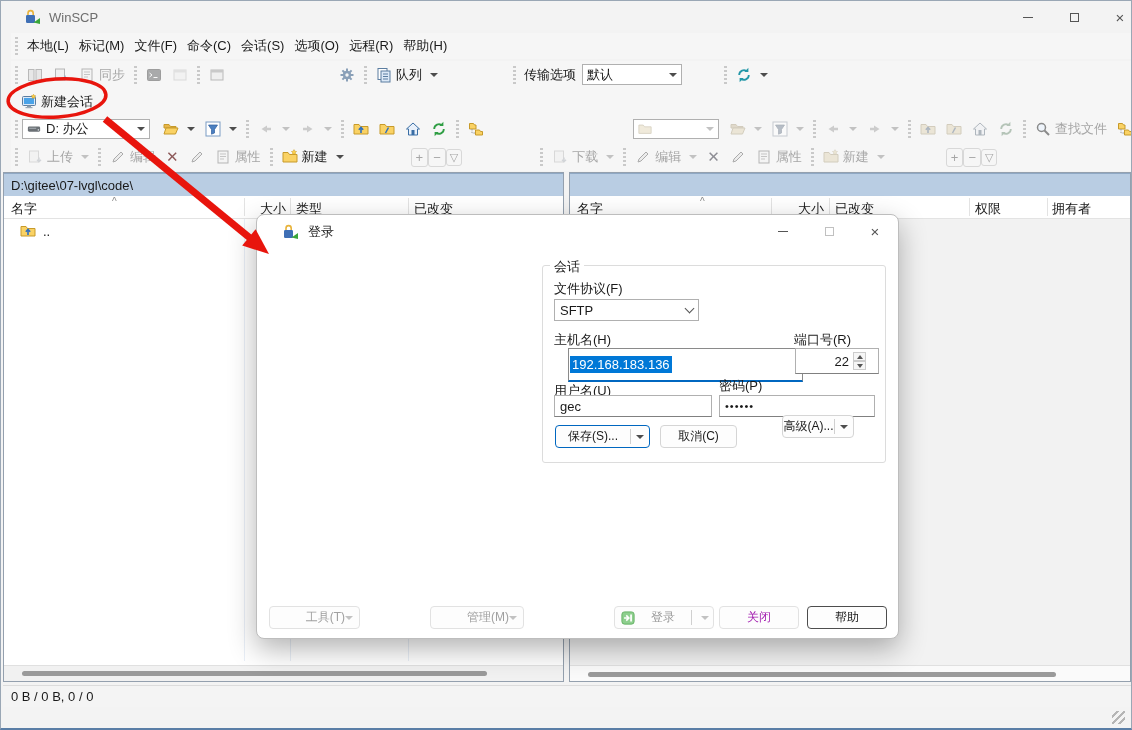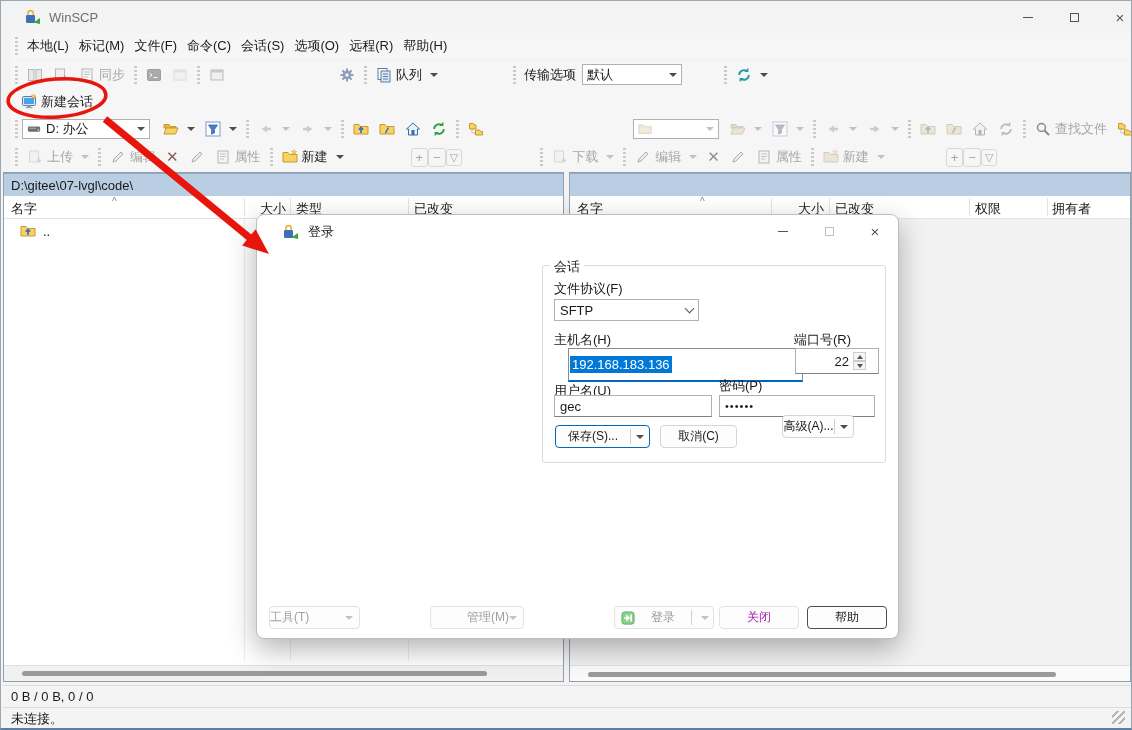--- a/index.html
+++ b/index.html
@@ -527,23 +527,20 @@
     </div>
     <div class="abs" style="left:0;top:46px;right:0;bottom:16px;background:#f2f2f2"></div>
     <div class="abs scrolltrack" style="left:0;bottom:0;width:560px;height:16px;background:#fafafa">
       <div class="scrollthumb abs" style="left:18px;top:6px;width:468px"></div>
     </div>
   </div>
 
   <div class="abs statusrow" style="left:2px;top:684px;width:1128px;height:22px">
     <span>0 B / 0 B, 0 / 0</span>
   </div>
-  <div class="abs statusrow" style="left:2px;top:706px;width:1128px;height:22px">
-    <span>未连接。</span>
-  </div>
   <div class="abs" style="right:6px;bottom:4px;width:13px;height:13px;
        background:repeating-linear-gradient(135deg,transparent 0 3px,#b5b5b5 3px 5px)"></div>
 
   <div class="abs dialog">
 
     <div class="row" style="height:33px;padding-left:16px">
       <svg class="ic">
           <use href="#s-winscp"></use>
         </svg>
       <span style="margin-left:9px">登录</span>
@@ -606,21 +603,21 @@
     </div>
     <div class="btn" style="left:525px;top:200px;width:72px;height:23px">
       <span style="flex:1;text-align:center">高级(A)...</span>
       <span class="splitdiv"></span>
       <span style="width:18px;display:flex;justify-content:center">
           <span class="drop" style="margin:0"></span>
         </span>
     </div>
 
     <div class="btn" style="left:12px;top:391px;width:91px;height:23px;color:#a0a0a0;border-color:#e2e2e2">
-      <span style="flex:1;text-align:left">工具(T)</span>
+      <span style="flex:1;text-align:right">工具(T)</span>
       <span class="drop dis" style="margin:0 6px 0 0"></span>
     </div>
     <div class="btn" style="left:173px;top:391px;width:94px;height:23px;color:#a0a0a0;border-color:#e2e2e2">
       <span style="flex:1;text-align:right">管理(M)</span>
       <span class="drop dis" style="margin:0 6px 0 0"></span>
     </div>
     <div class="btn" style="left:357px;top:391px;width:100px;height:23px;color:#9a9a9a;border-color:#e2e2e2;gap:5px">
       <svg class="ic14" style="margin-left:6px">
           <use href="#s-login"></use>
         </svg>

